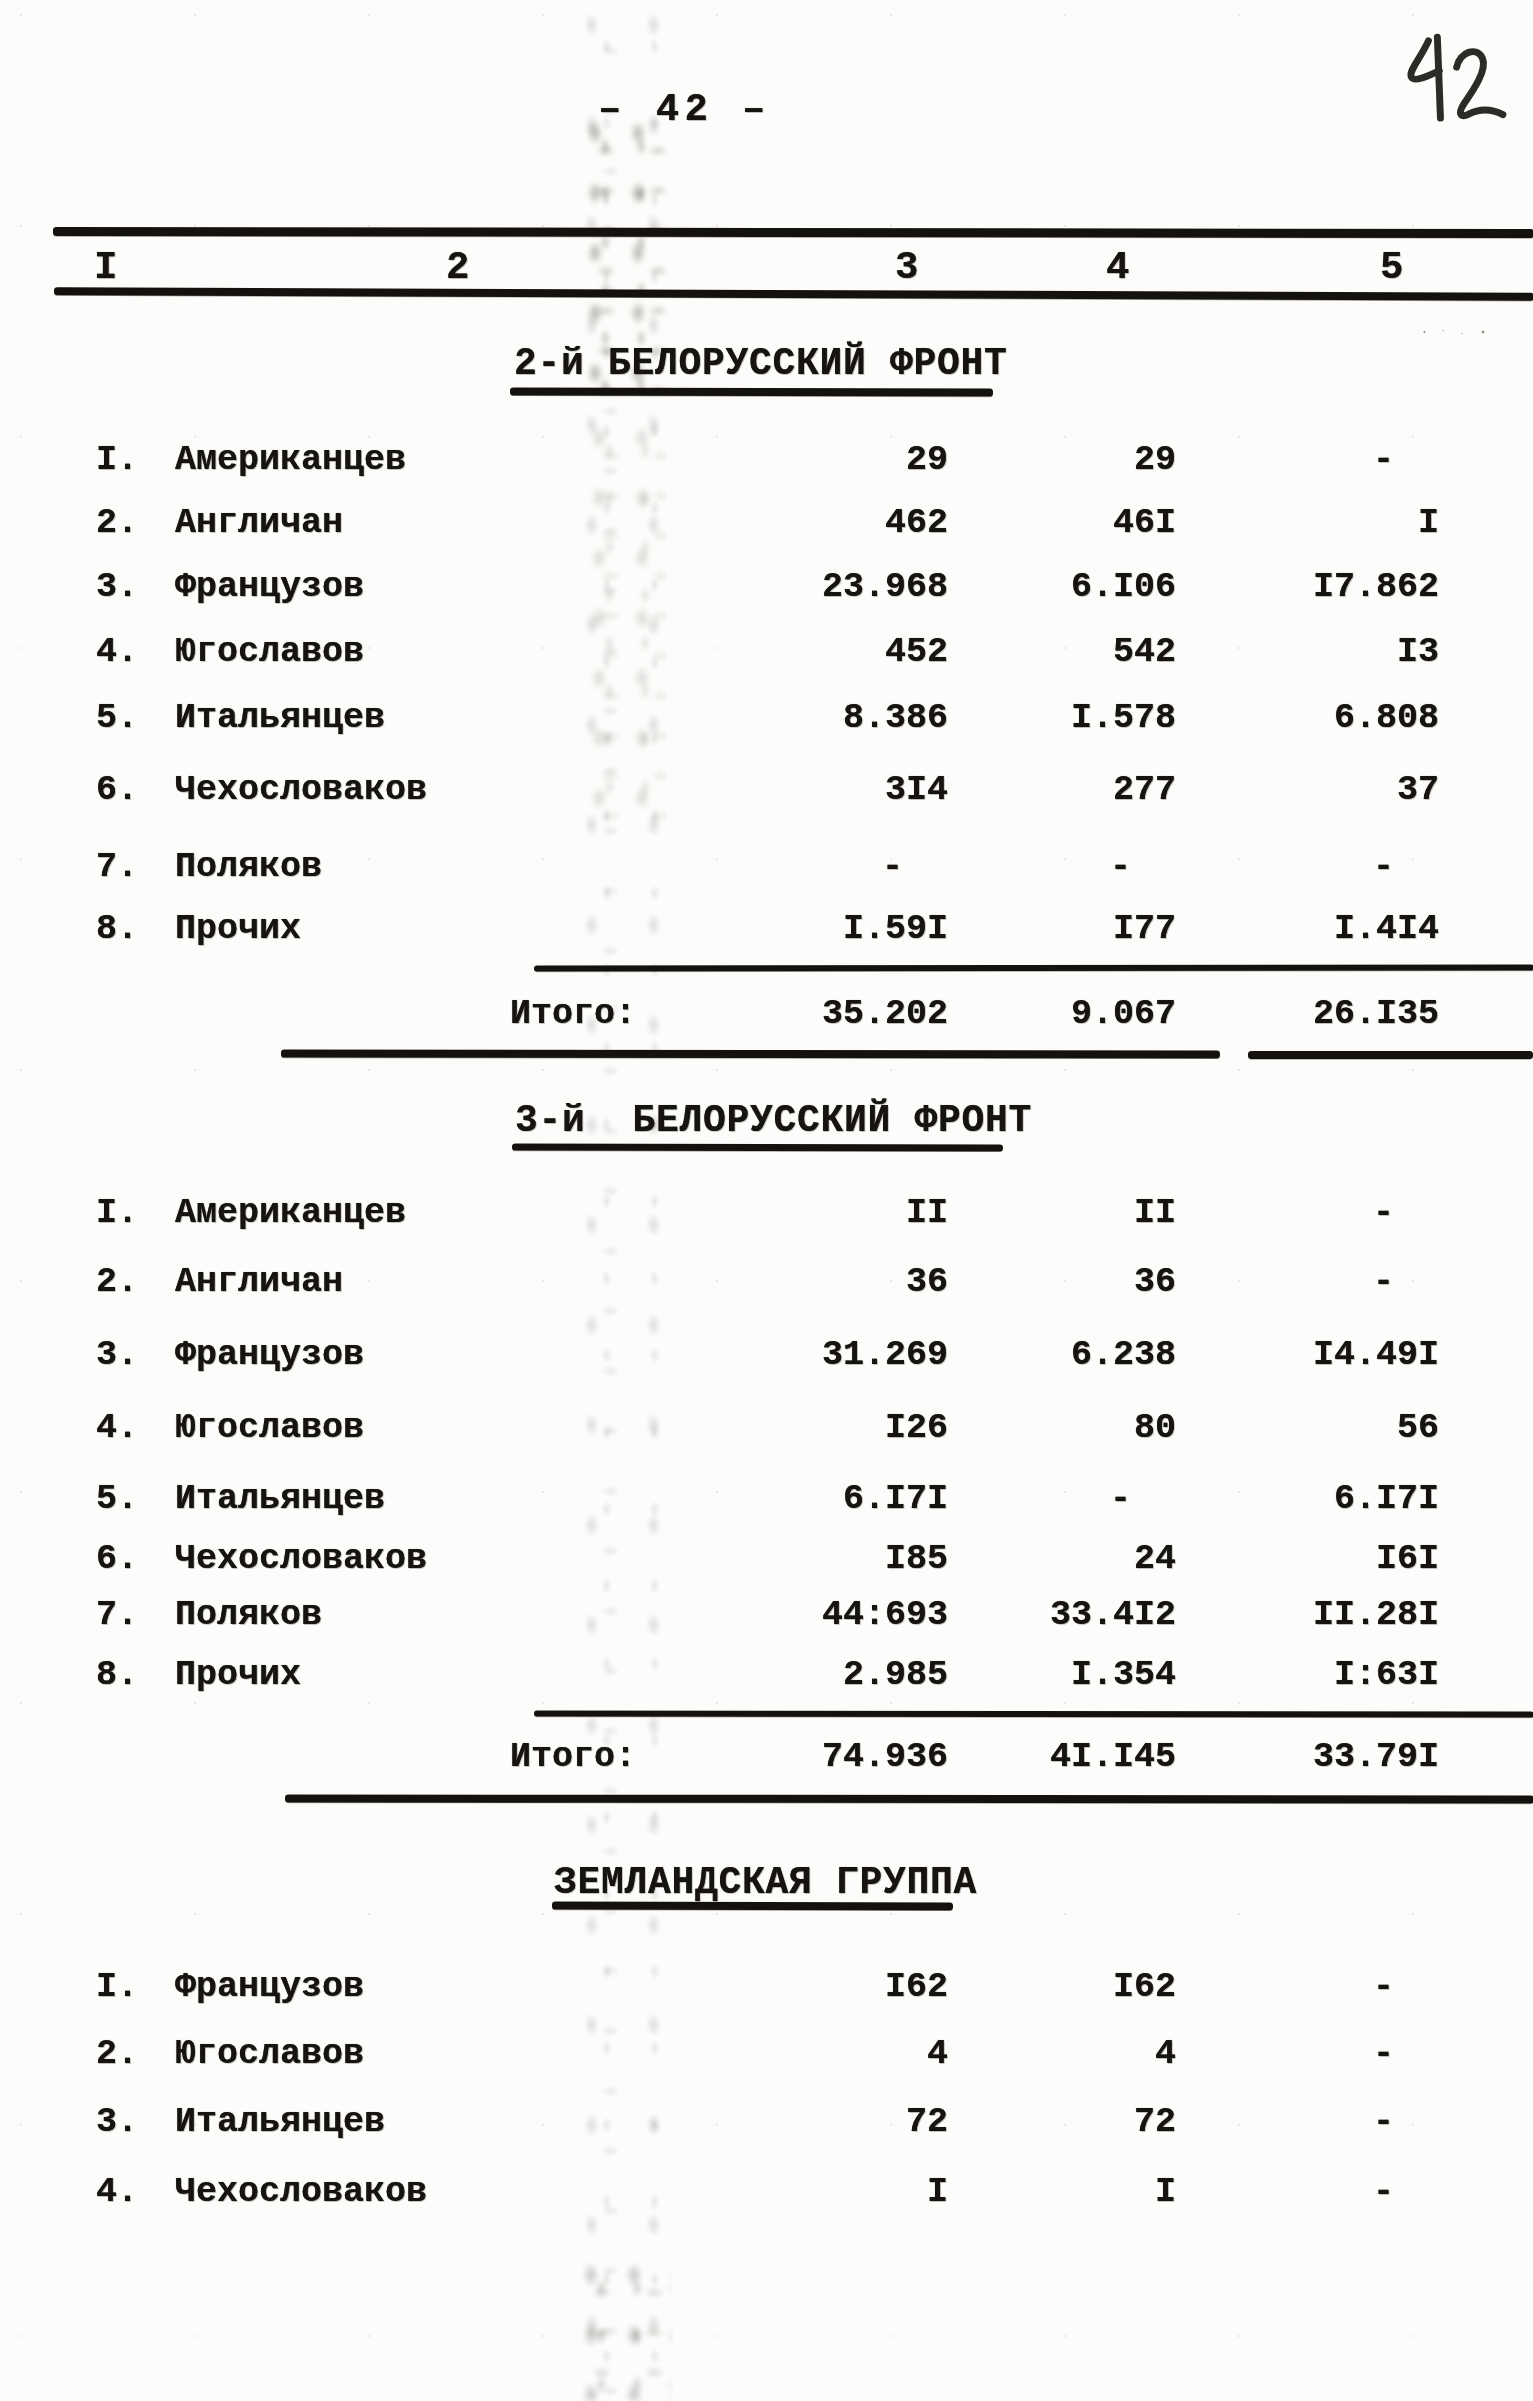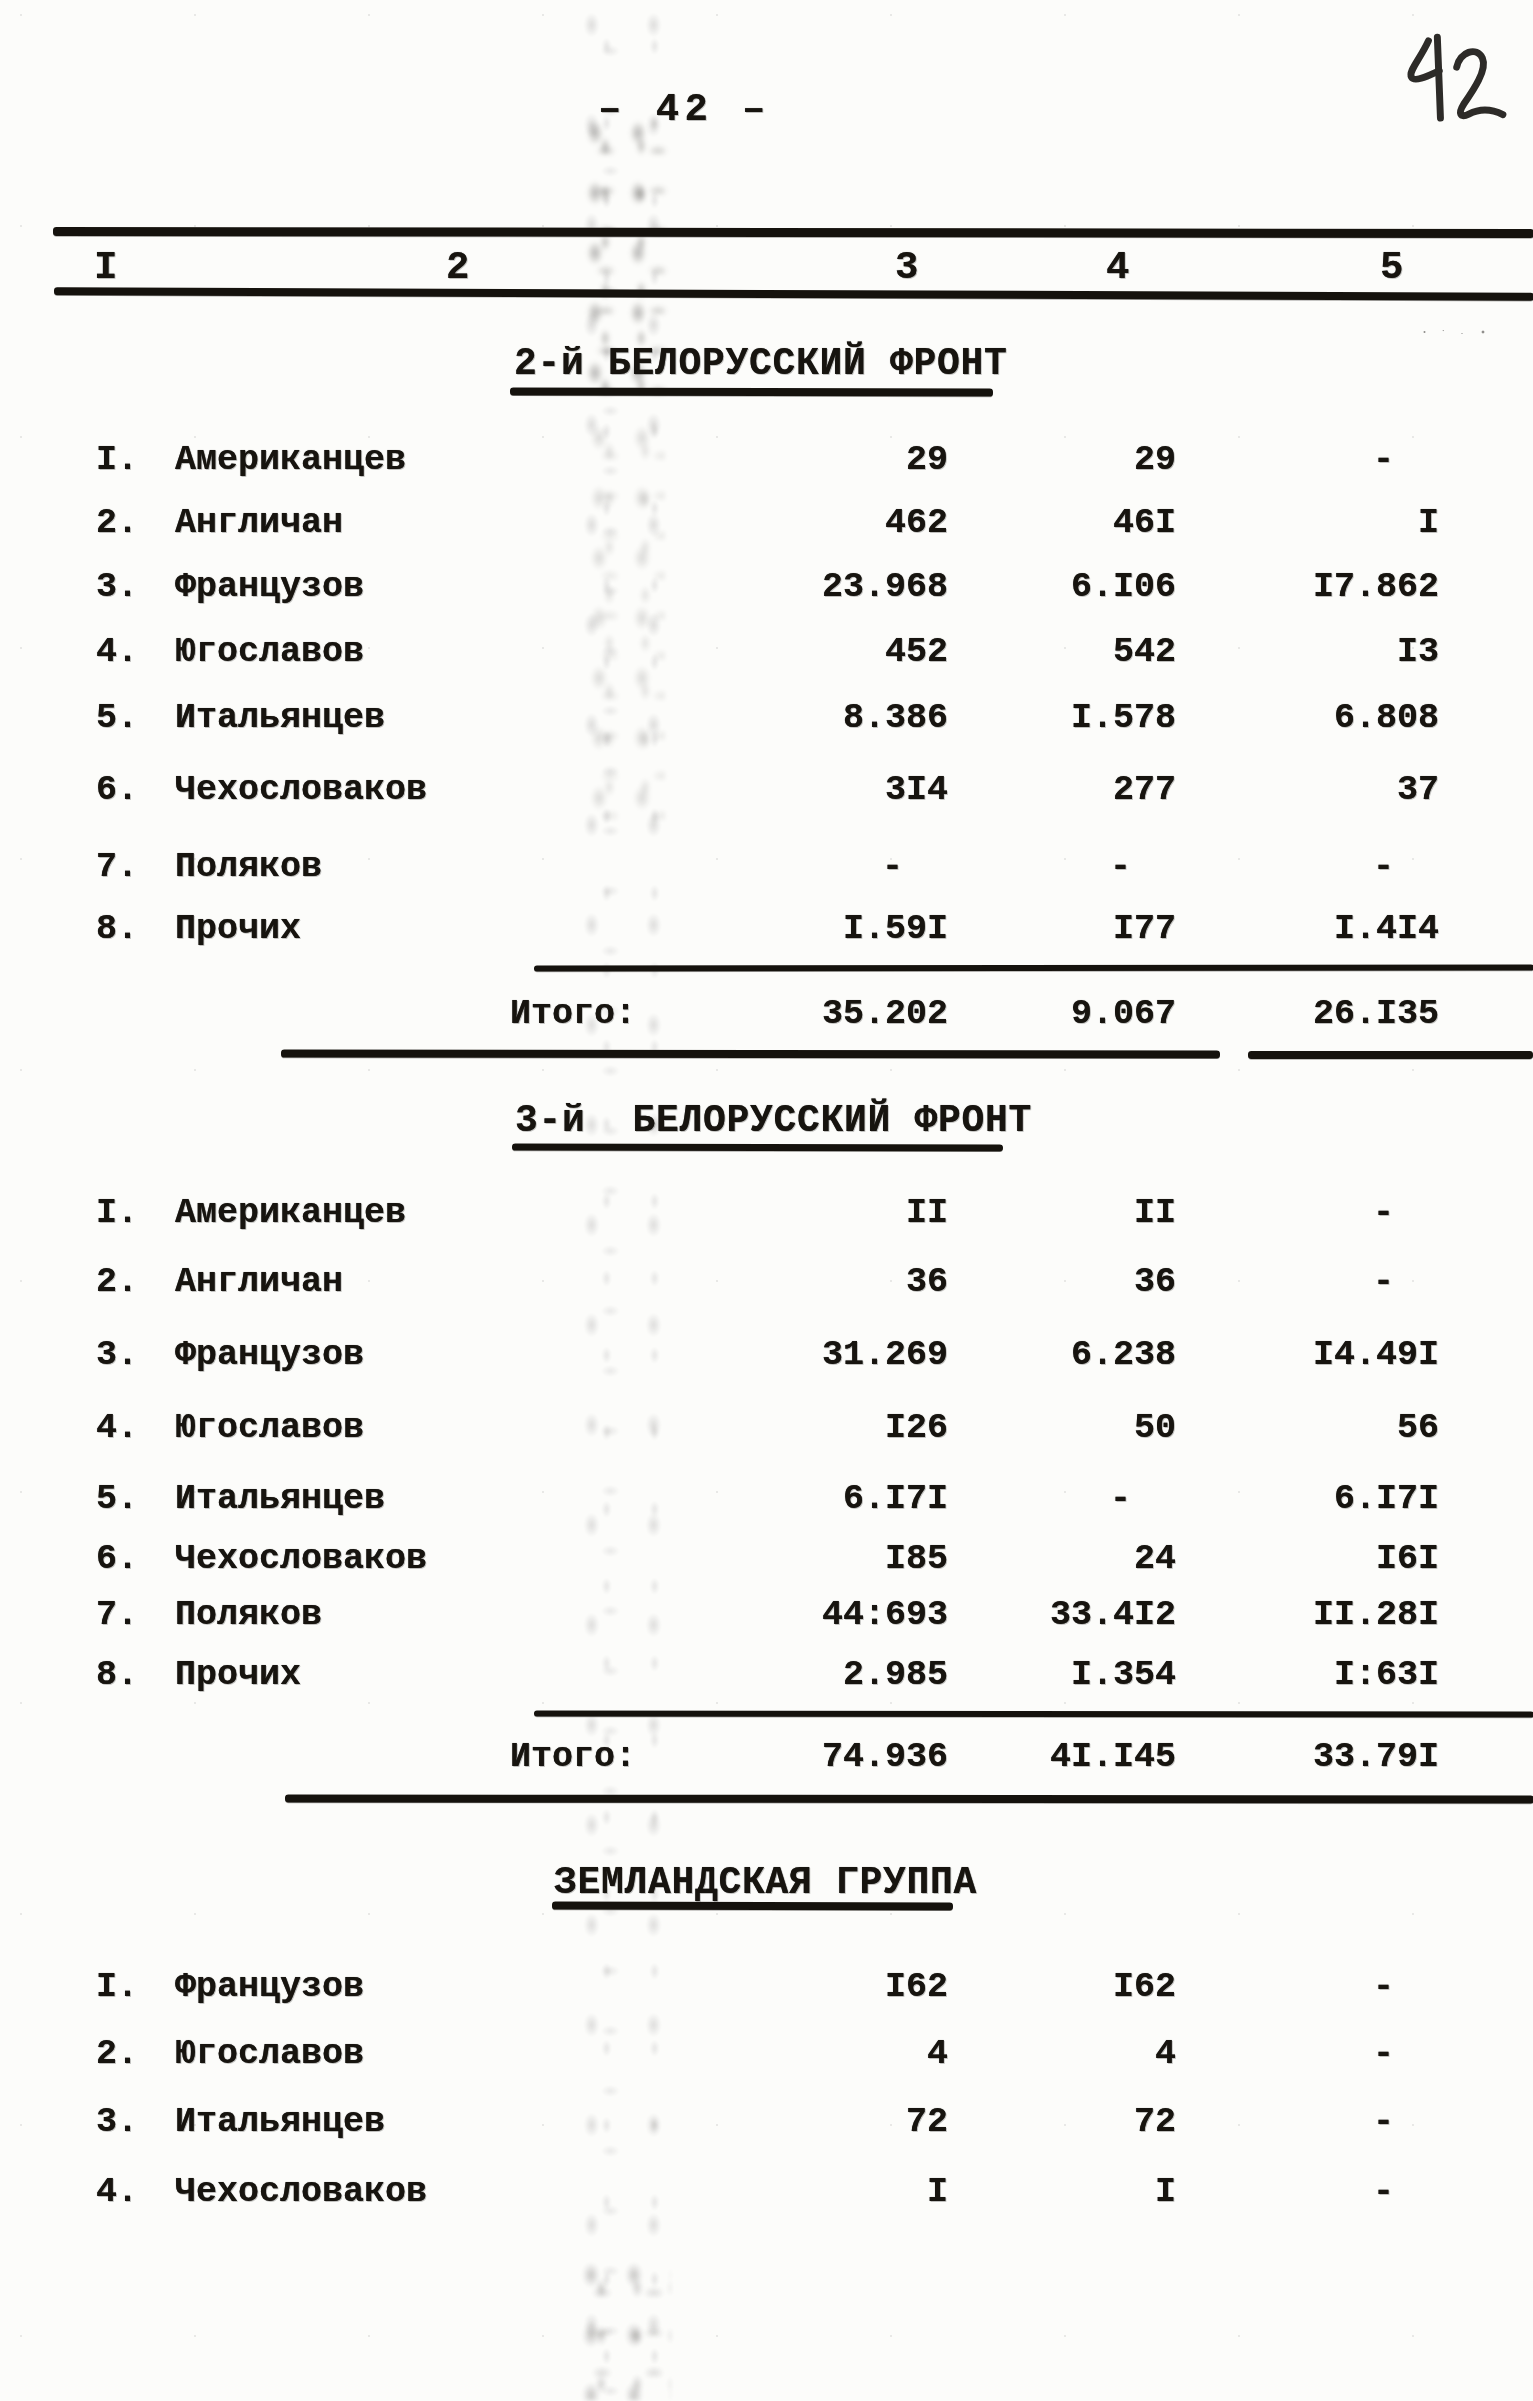--- a/index.html
+++ b/index.html
@@ -209,21 +209,21 @@
     <span class="num">3.</span>
     <span class="label">Французов</span>
     <span class="c c3">31.269</span>
     <span class="c c4">6.238</span>
     <span class="c c5">I4.49I</span>
   </div>
   <div class="r" style="top:1405px">
     <span class="num">4.</span>
     <span class="label">Югославов</span>
     <span class="c c3">I26</span>
-    <span class="c c4">50</span>
+    <span class="c c4">80</span>
     <span class="c c5">56</span>
   </div>
   <div class="r" style="top:1476px">
     <span class="num">5.</span>
     <span class="label">Итальянцев</span>
     <span class="c c3">6.I7I</span>
     <span class="c c4 dash">-</span>
     <span class="c c5">6.I7I</span>
   </div>
   <div class="r" style="top:1536px">

